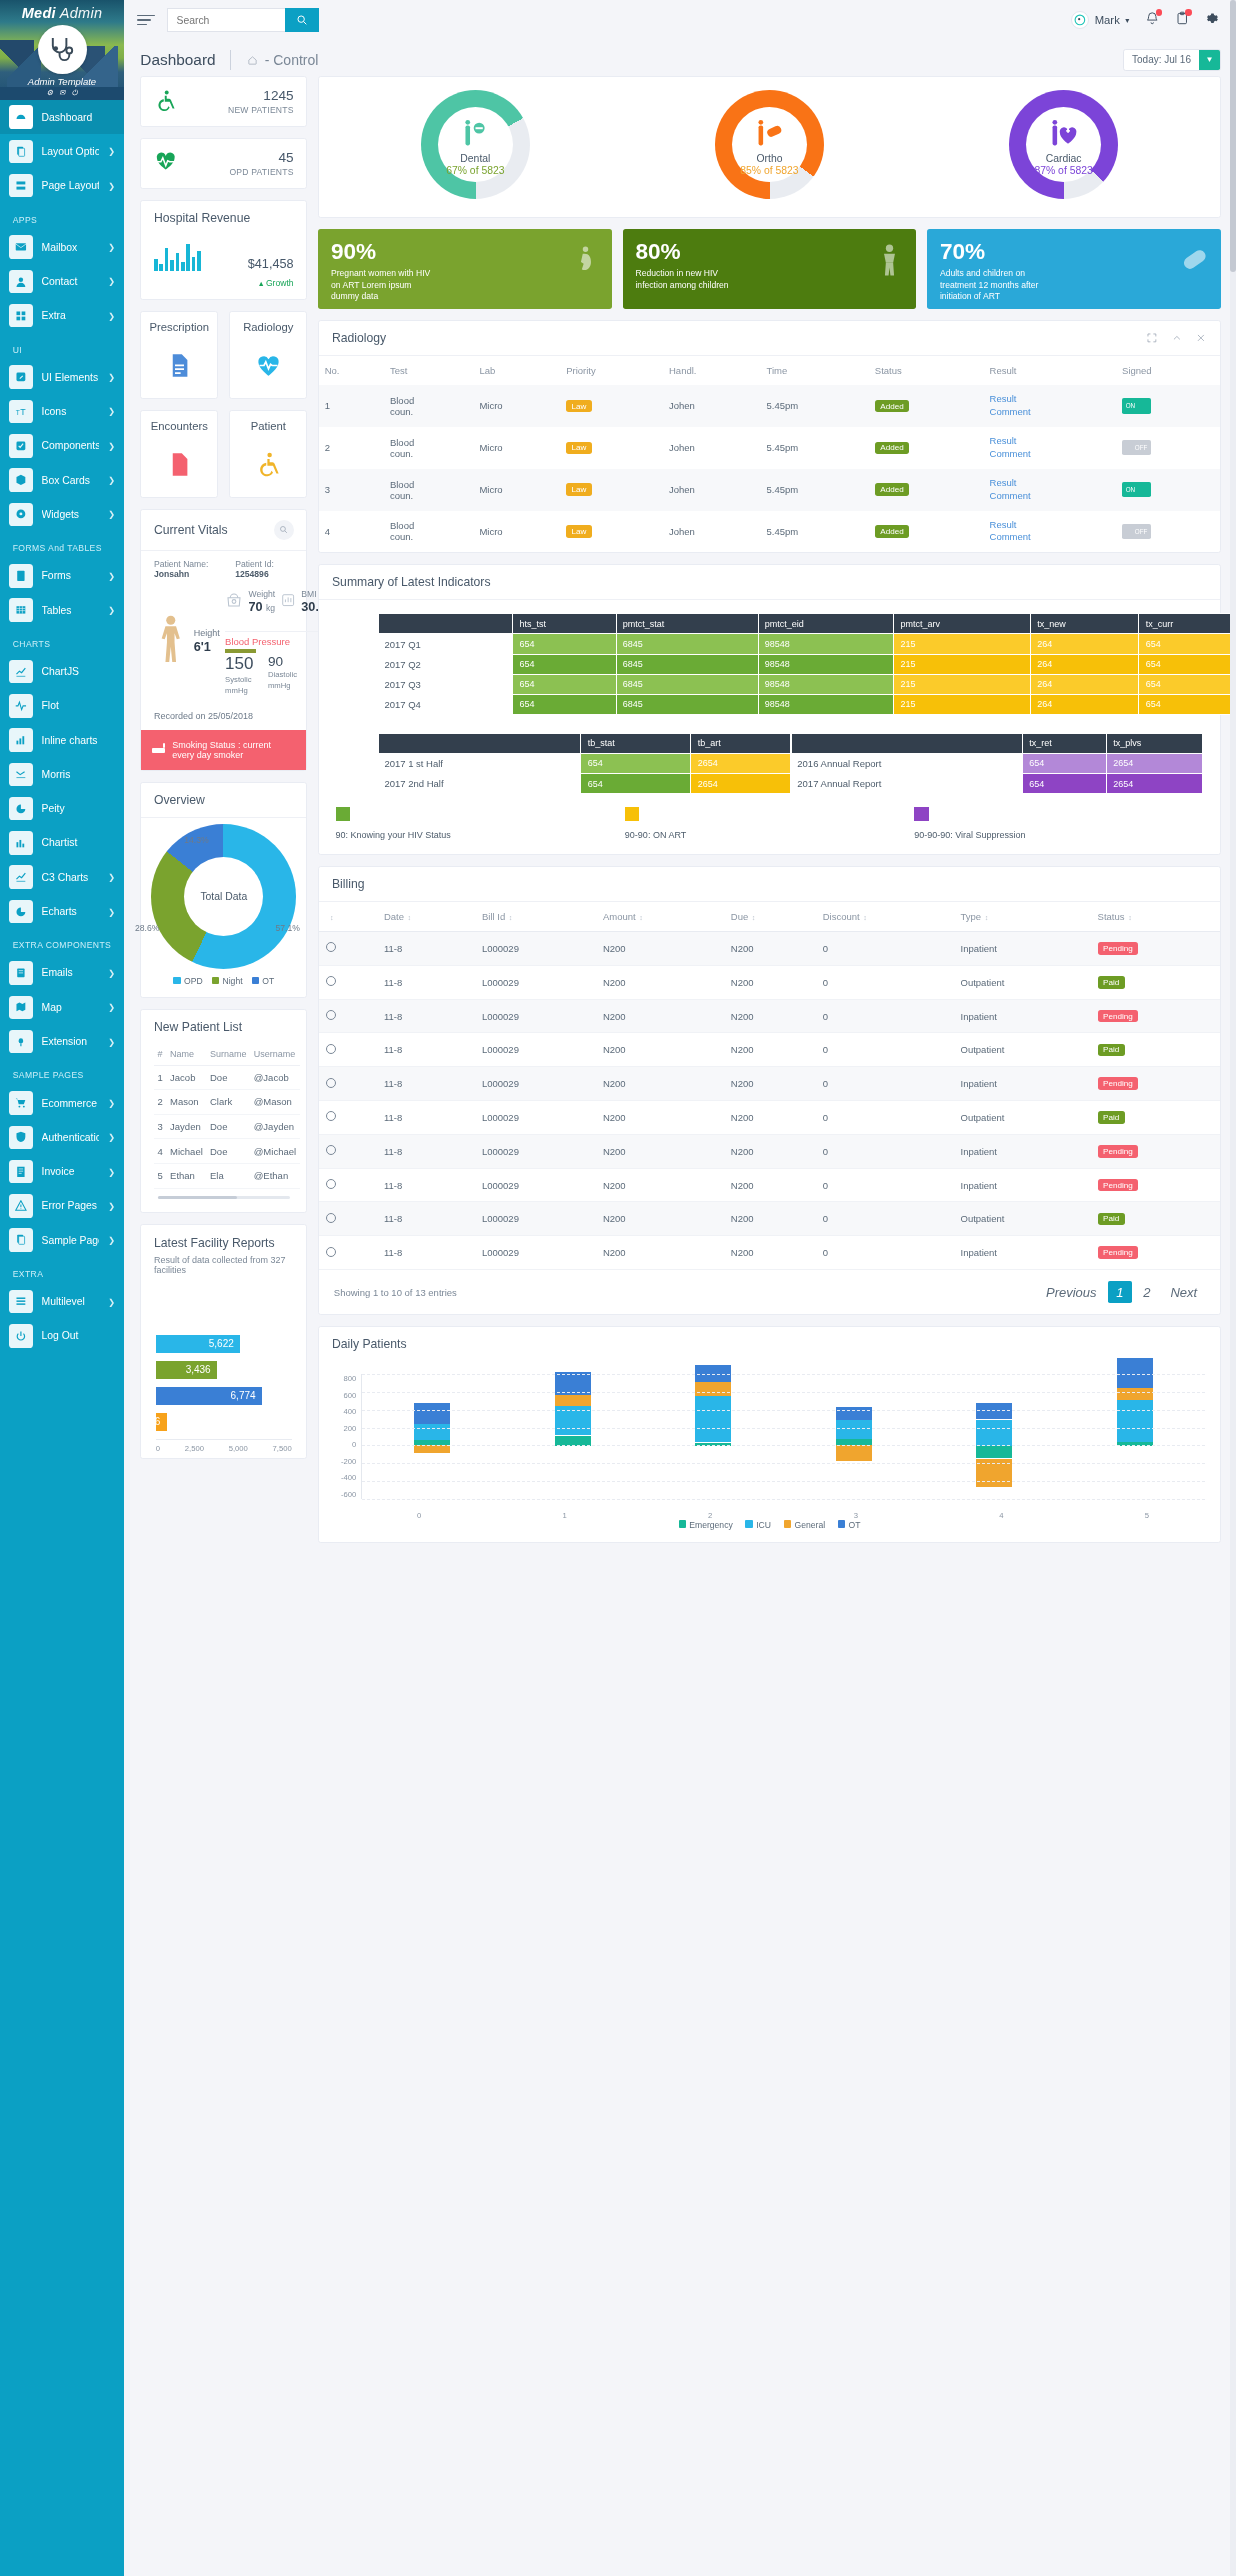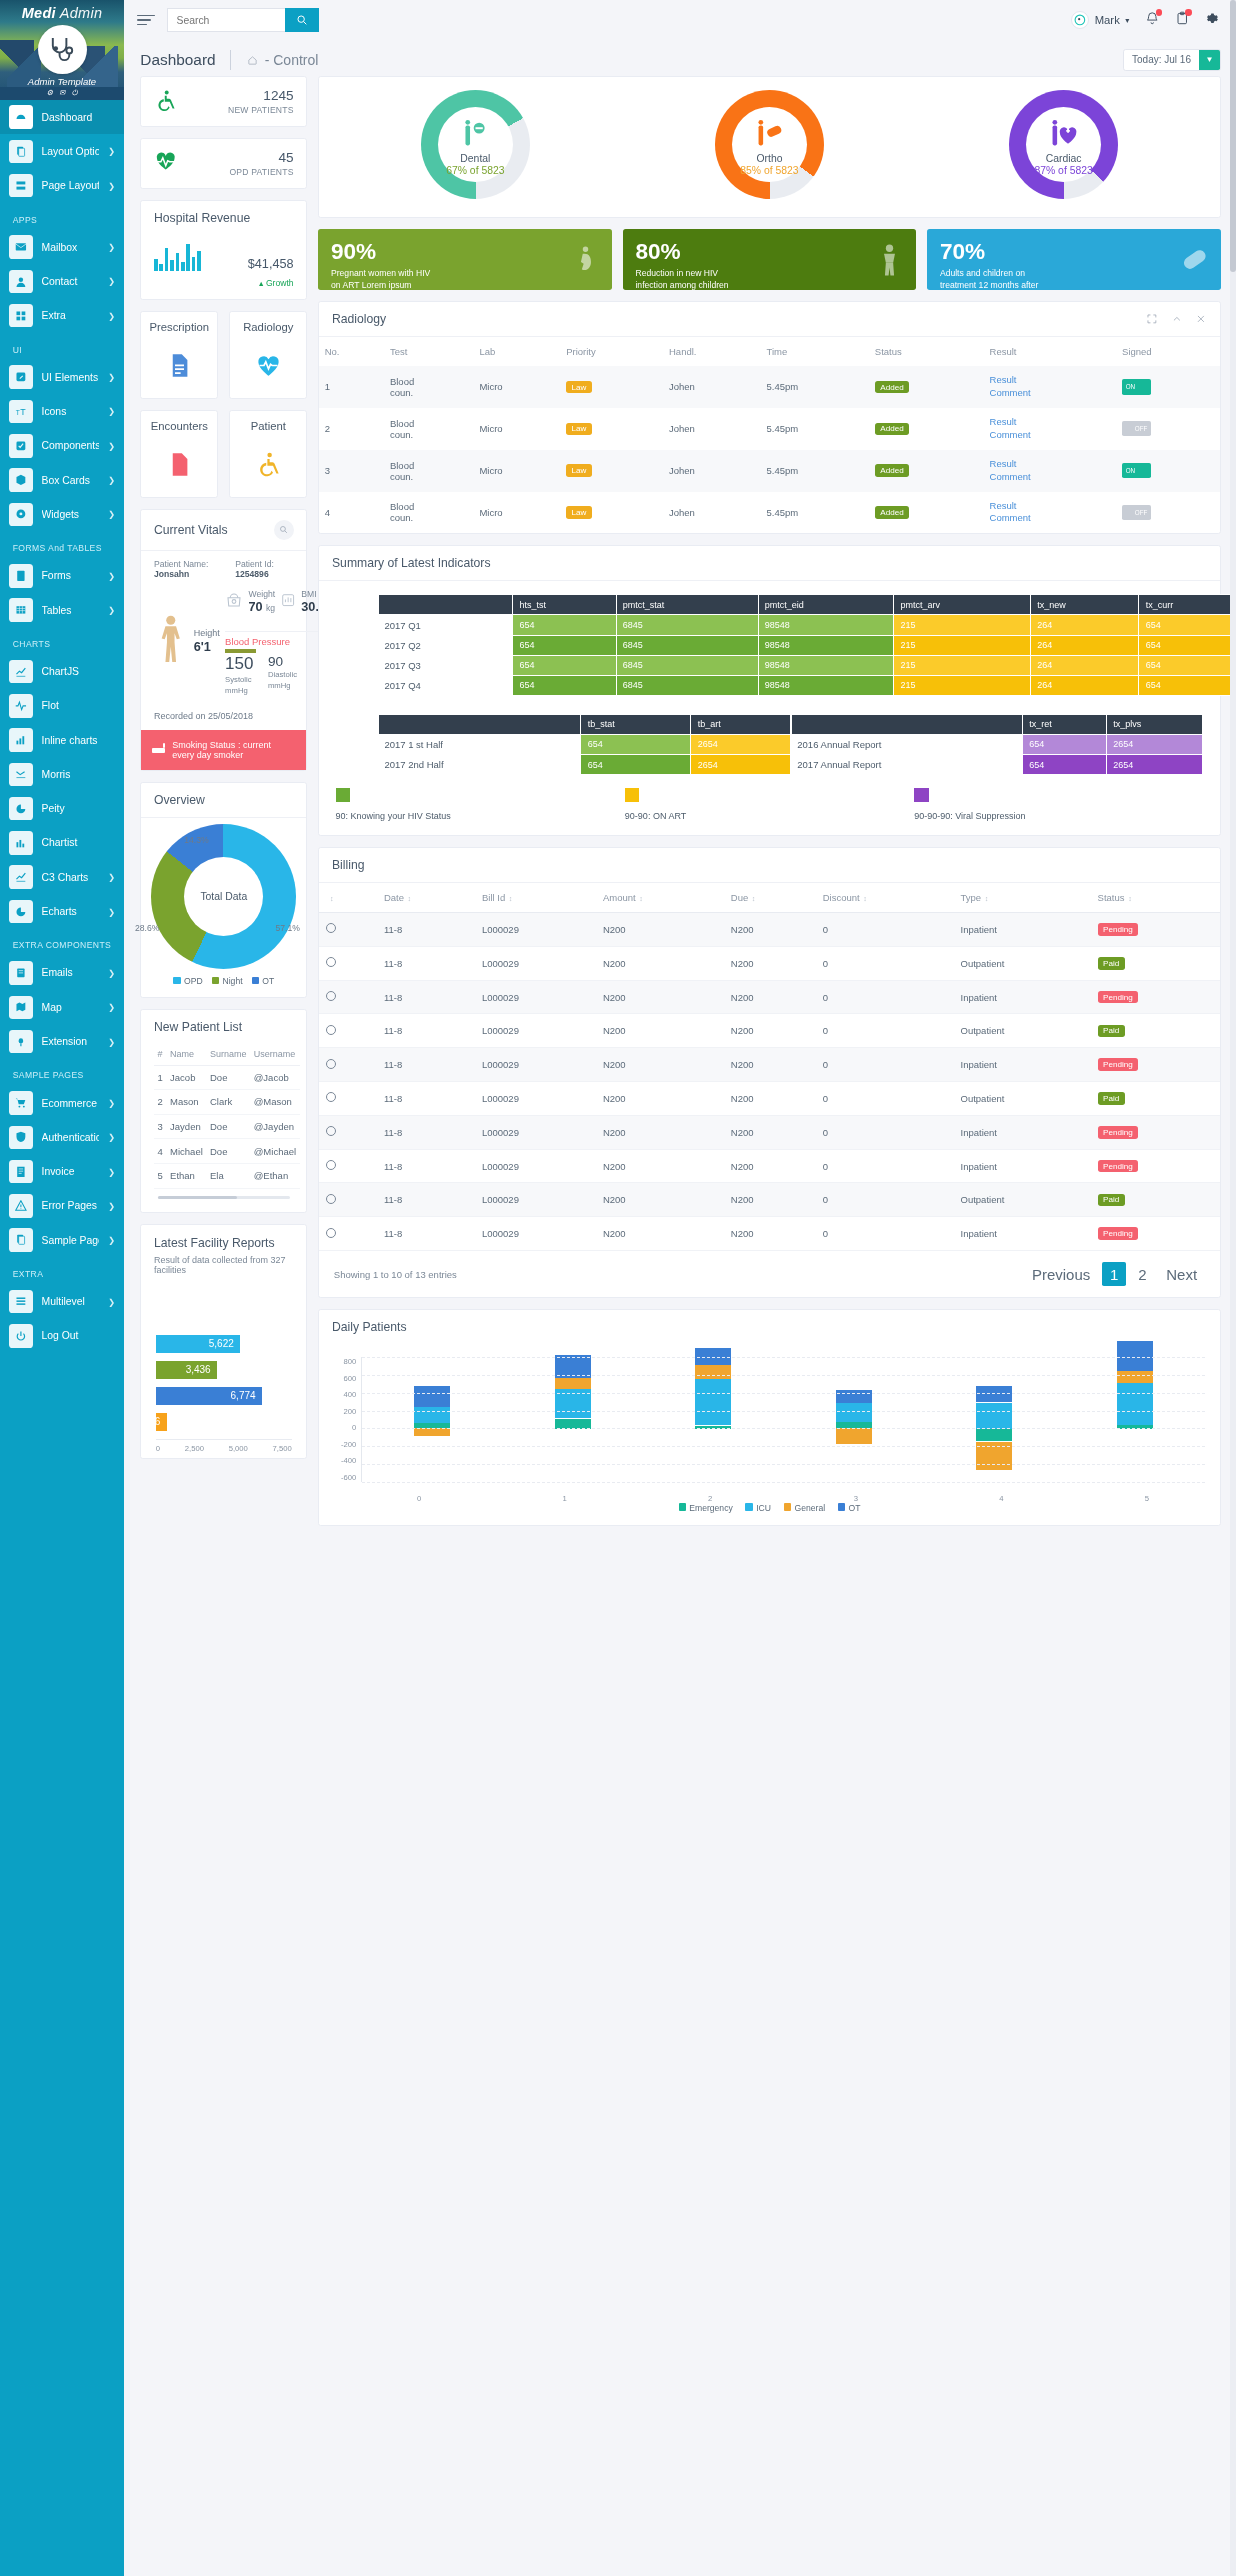--- a/index.html
+++ b/index.html
@@ -180,21 +180,21 @@
   .gauge { width:136px; text-align:center; position:relative; }
   .g-ring { width:109px;height:109px;margin:0 auto; border-radius:50%; position:relative;}
   .g-hole { position:absolute; inset:17px; border-radius:50%; background:#fff;}
   .g-center { position:absolute; inset:0; display:flex; flex-direction:column; align-items:center; justify-content:center; padding-top:5.4px;}
   .g-center svg { width:31px; height:31px; }
   .g-name { font-size:10.4px; color:#49596a; margin-top:2.7px;}
   .g-pct { font-size:10.4px; margin-top:0.9px;}
 
   
   .promos { display:flex; gap:11px; }
-  .promo { flex:1; border-radius:2.7px; color:#fff; padding:11.8px 12.7px; height:61px; display:flex; align-items:flex-start; position:relative; overflow:hidden;}
+  .promo { flex:1; border-radius:2.7px; color:#fff; padding:11.8px 12.7px; height:80px; display:flex; align-items:flex-start; position:relative; overflow:hidden;}
   .promo .pct { font-size:22.6px; font-weight:bold; line-height:1; }
   .promo .ptxt { font-size:8.6px; line-height:1.35; margin-top:4.5px; width:101px;}
   .promo .pico { position:absolute; right:11px; top:12.7px; opacity:.55;}
   .promo .pico svg { width:31px;height:38px; fill:#fff;}
 
   
   .rhead { display:flex; align-items:center; }
   .rhead .acts { margin-left:auto; display:flex; gap:12.7px; }
   .rhead .acts svg { width:11.8px;height:11.8px;stroke:#9aa5b2;fill:none;stroke-width:1.6;}
   .rtable th { font-size:9.5px;color:#8b96a4;font-weight:normal;text-align:left;padding:9px 5.4px;}
@@ -224,21 +224,21 @@
   .sw { width:14.5px;height:14.5px; display:inline-block;}
 
   
   .btable th { font-size:9.5px;color:#8b96a4;font-weight:normal;text-align:left;padding:9px 7.2px; border-bottom:0.9px solid #e8ebf1;}
   .btable td { font-size:9.5px;color:#5c6b7a;padding:10px 7.2px; border-bottom:0.9px solid #f0f2f6;}
   .btable tbody tr:nth-child(odd) { background:#f7f8fa; }
   .radio { width:10px;height:10px;border:1.3px solid #7b8897;border-radius:50%;display:inline-block;}
   .sortic { color:#b9c1cc; font-size:7.2px; margin-left:3.6px;}
   .bfoot { display:flex; align-items:center; padding:11px 14.5px; font-size:9.5px; color:#7b8897;}
   .pager { margin-left:auto; display:flex; align-items:center; gap:3.6px;}
-  .pg { padding:3.6px 8.1px; font-size:15px; color:#5c6b7a; cursor:pointer; border-radius:1.8px;}
+  .pg { padding:3.6px 8.1px; font-size:13px; color:#5c6b7a; cursor:pointer; border-radius:1.8px;font-style:italic;}
   .pg.act { background:#0ba0c4; color:#fff; }
 
   
   .fbar-wrap { padding: 14.5px 14.5px 5.4px; }
   .fbar { height:18px; margin-bottom:8.1px; position:relative; display:flex; align-items:center; }
   .fbar span { position:absolute; right:6.3px; font-size:10px; color:#fff;}
   .faxis { display:flex; justify-content:space-between; font-size:7.7px; color:#8b96a4; border-top:0.9px solid #e8ebf1; padding-top:3.6px; margin-top:1.8px;}
 
   
   .dp-wrap { padding: 12.7px 14.5px 7.2px; display:flex; }

